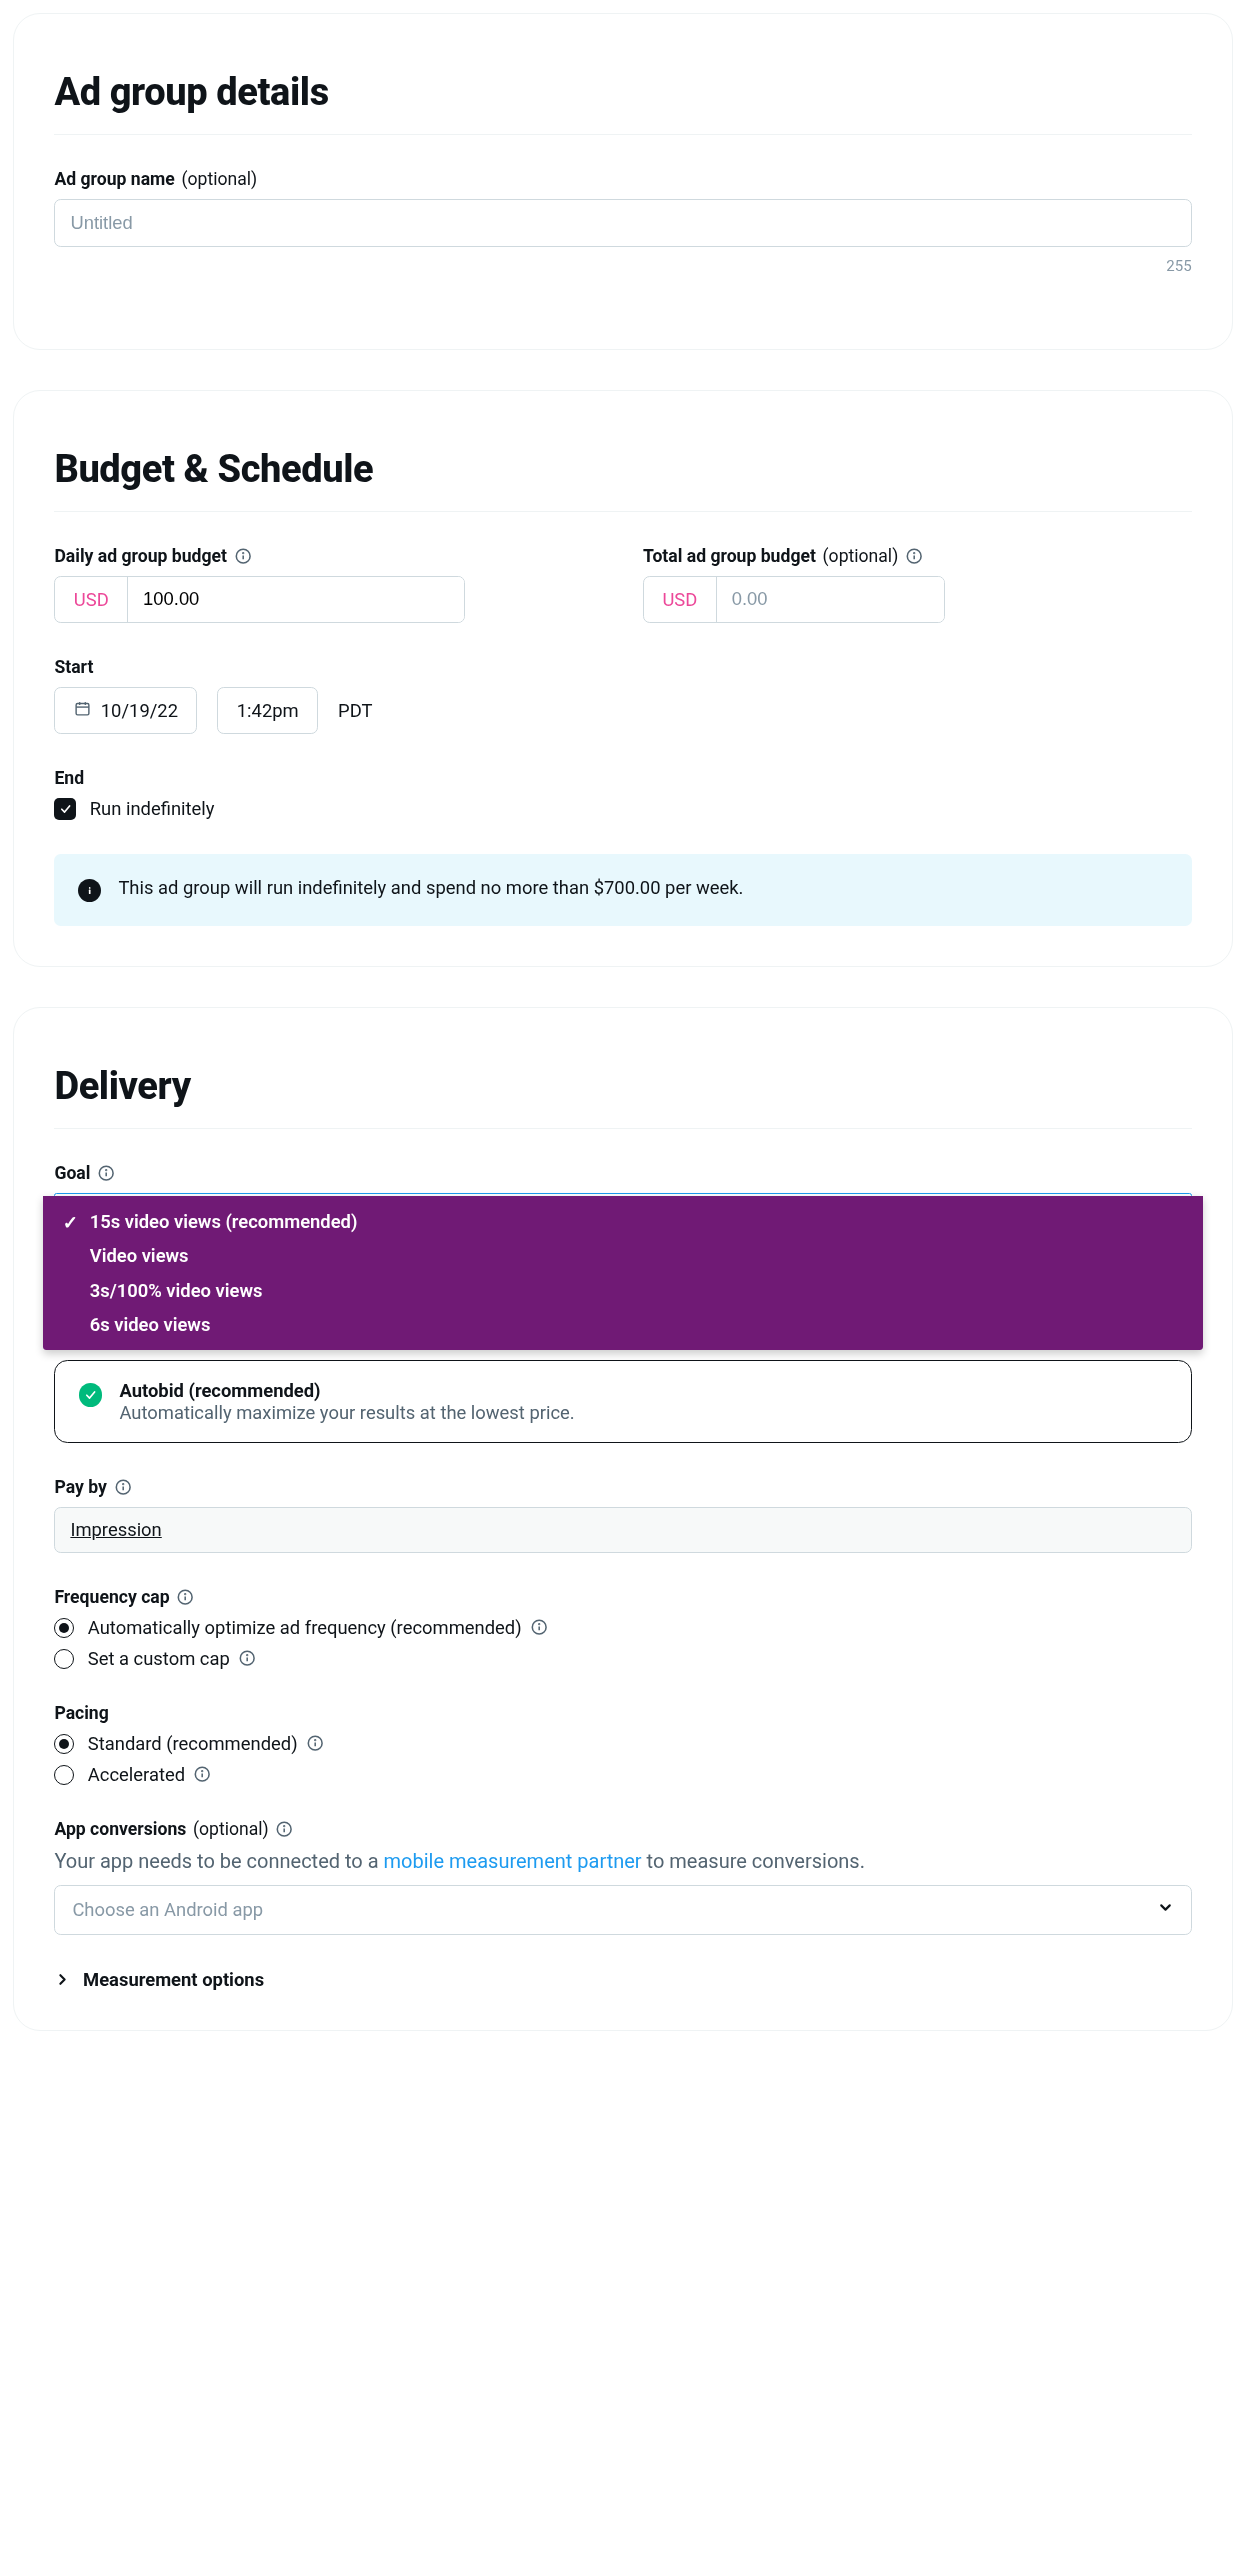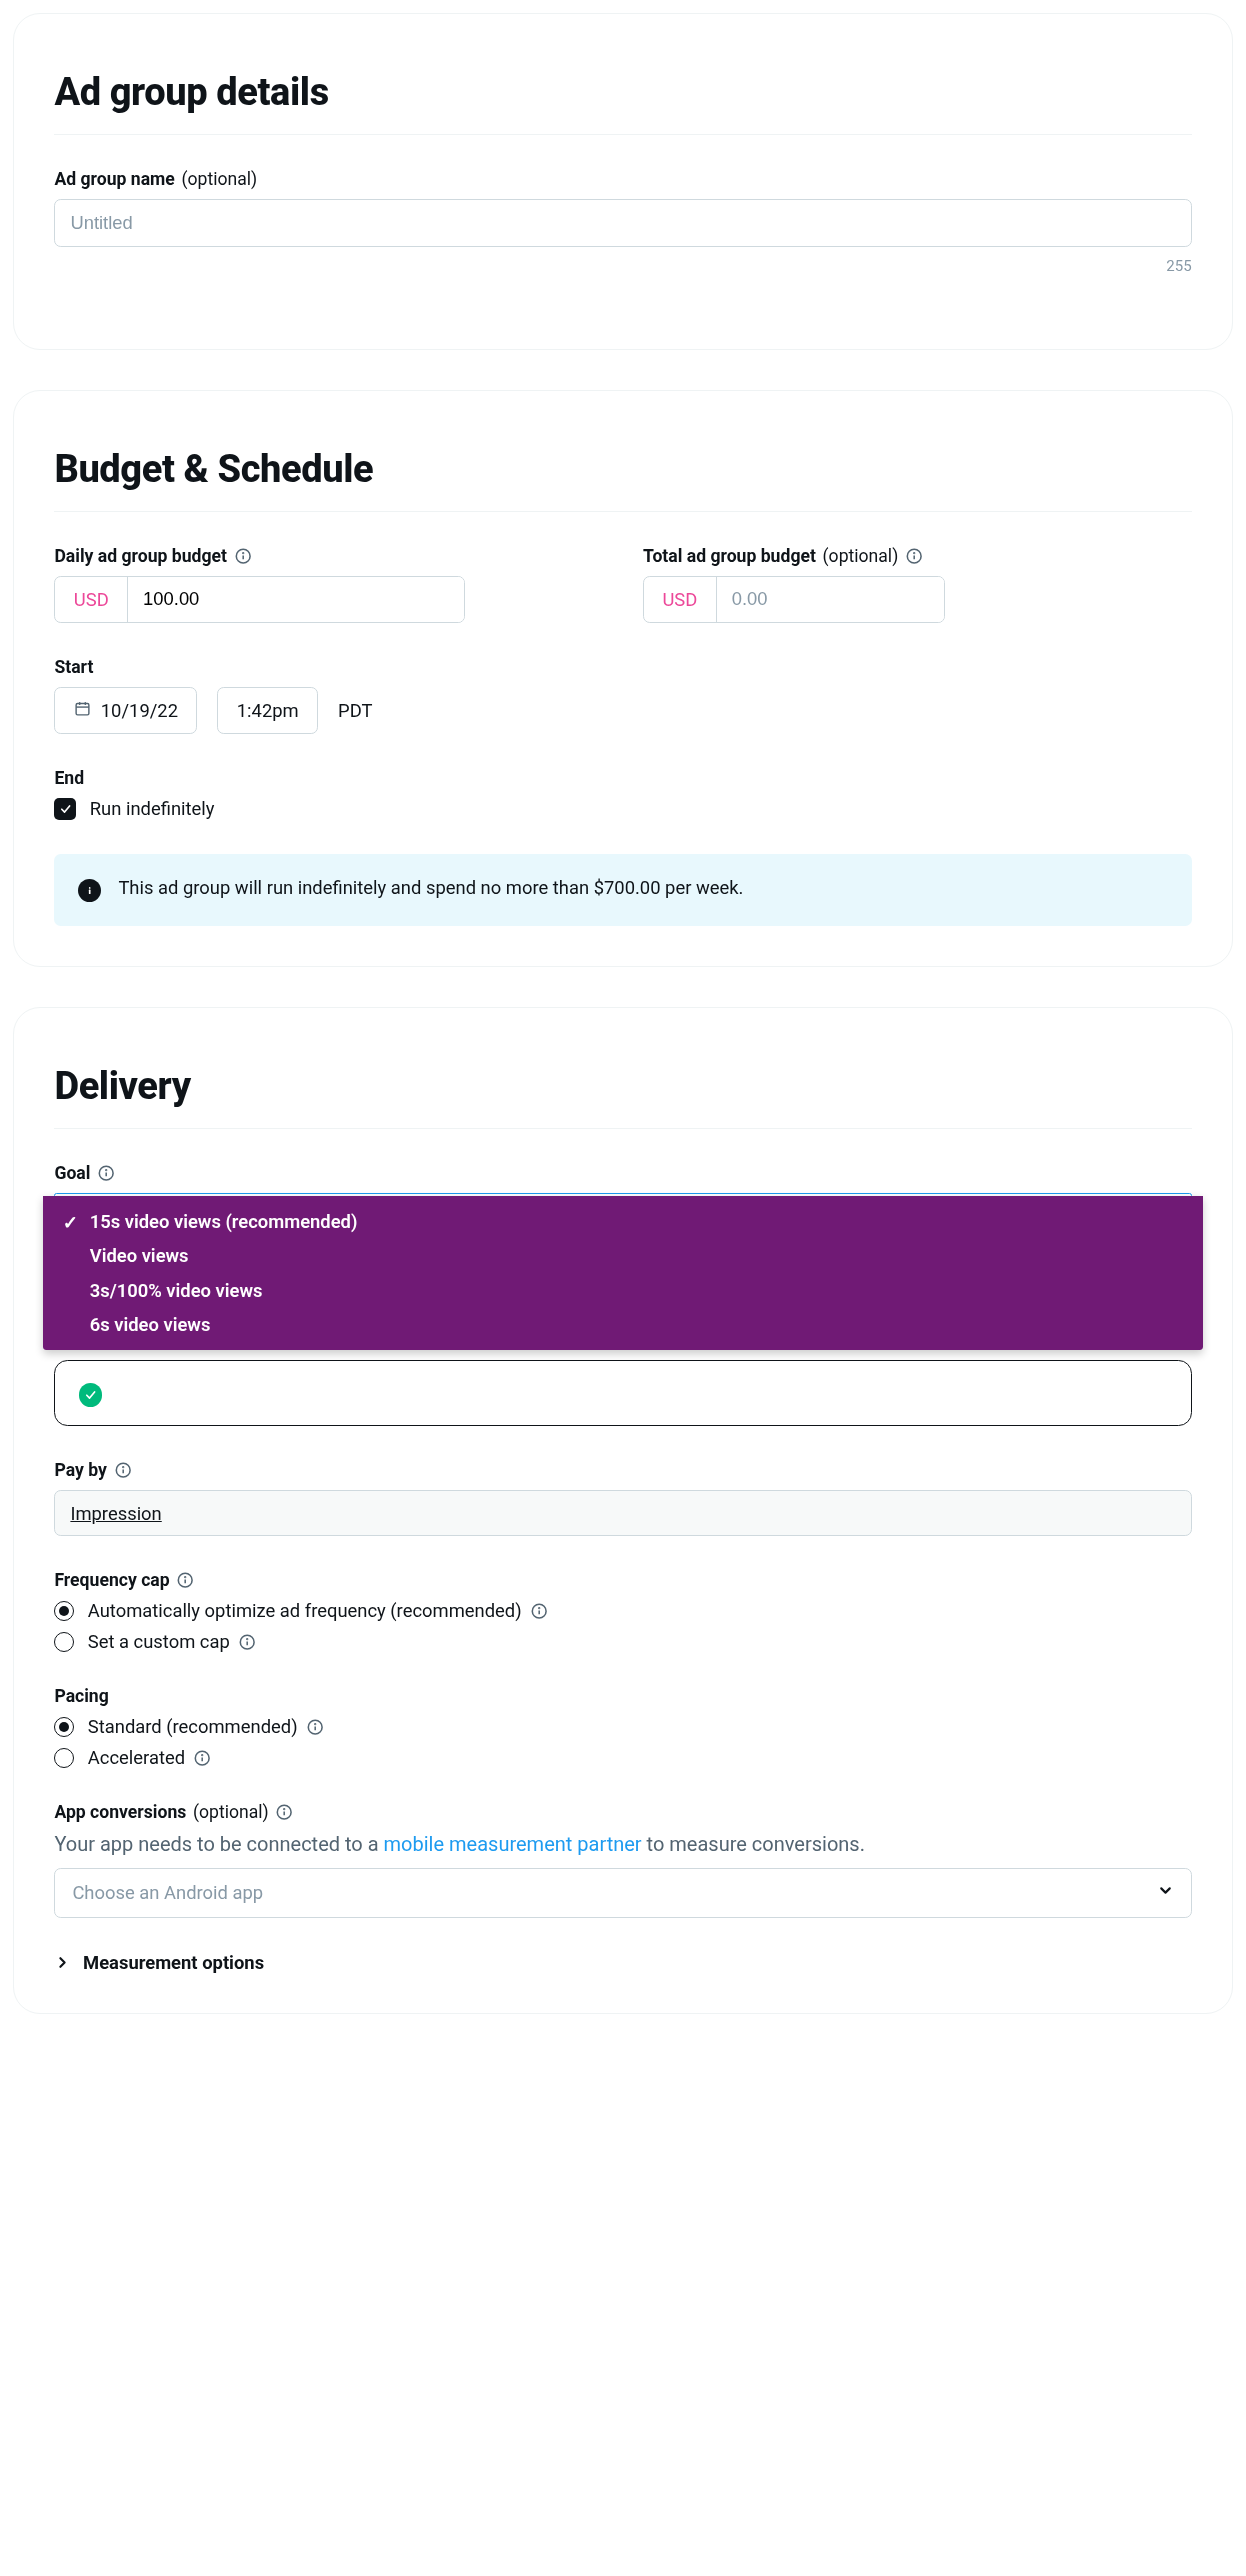--- a/index.html
+++ b/index.html
@@ -371,20 +371,24 @@
       <div class="dropdown-item">3s/100% video views</div>
       <div class="dropdown-item">6s video views</div>
     </div>
 
     <div class="bid-card">
       <div class="check-circle">
         <svg viewBox="0 0 24 24" fill="none" stroke="#fff" stroke-width="3" stroke-linecap="round" stroke-linejoin="round">
             <polyline points="5 13 10 18 19 7"></polyline>
           </svg>
       </div>
+      <div>
+        <div class="bid-title">Autobid (recommended)</div>
+        <div class="bid-sub">Automatically maximize your results at the lowest price.</div>
+      </div>
     </div>
   </div>
 
   <div class="section-block">
     <div class="field-label">
       <span>Pay by</span>
       <span class="info-icon">
         <svg viewBox="0 0 24 24" fill="none" stroke="#536471" stroke-width="2">
             <circle cx="12" cy="12" r="9"></circle>
             <line x1="12" y1="11" x2="12" y2="16"></line>

